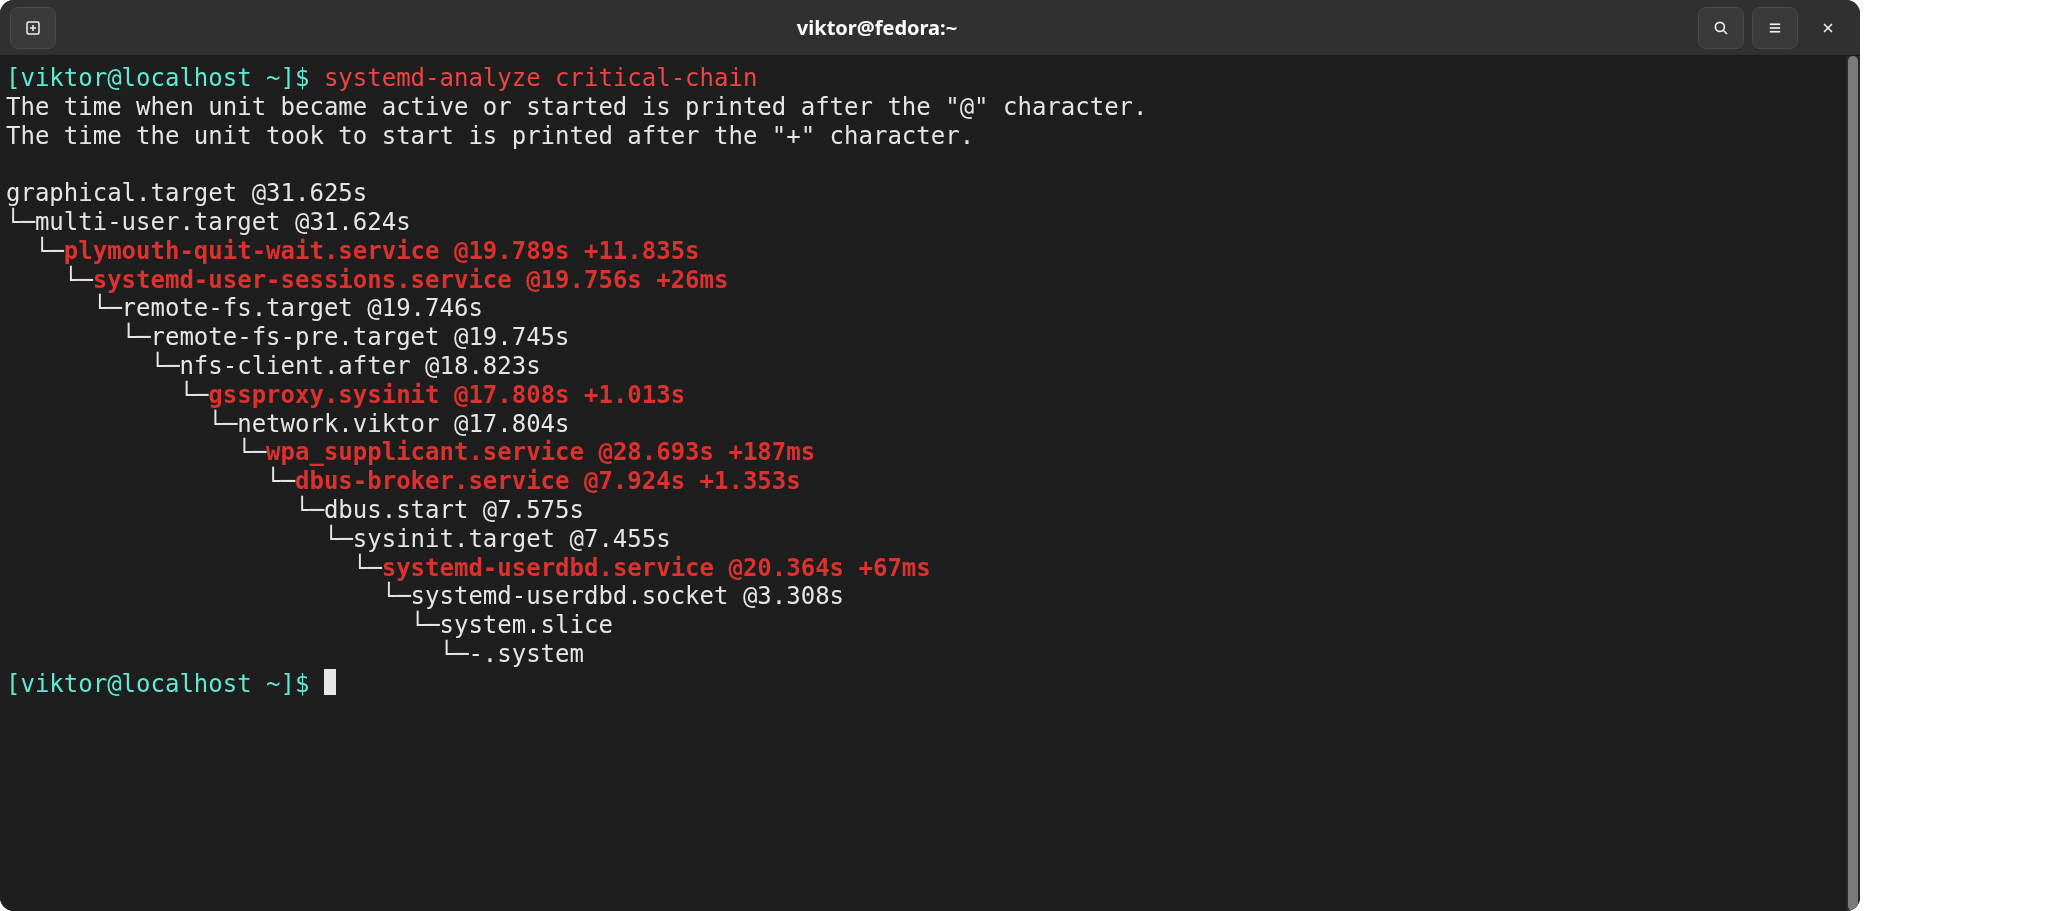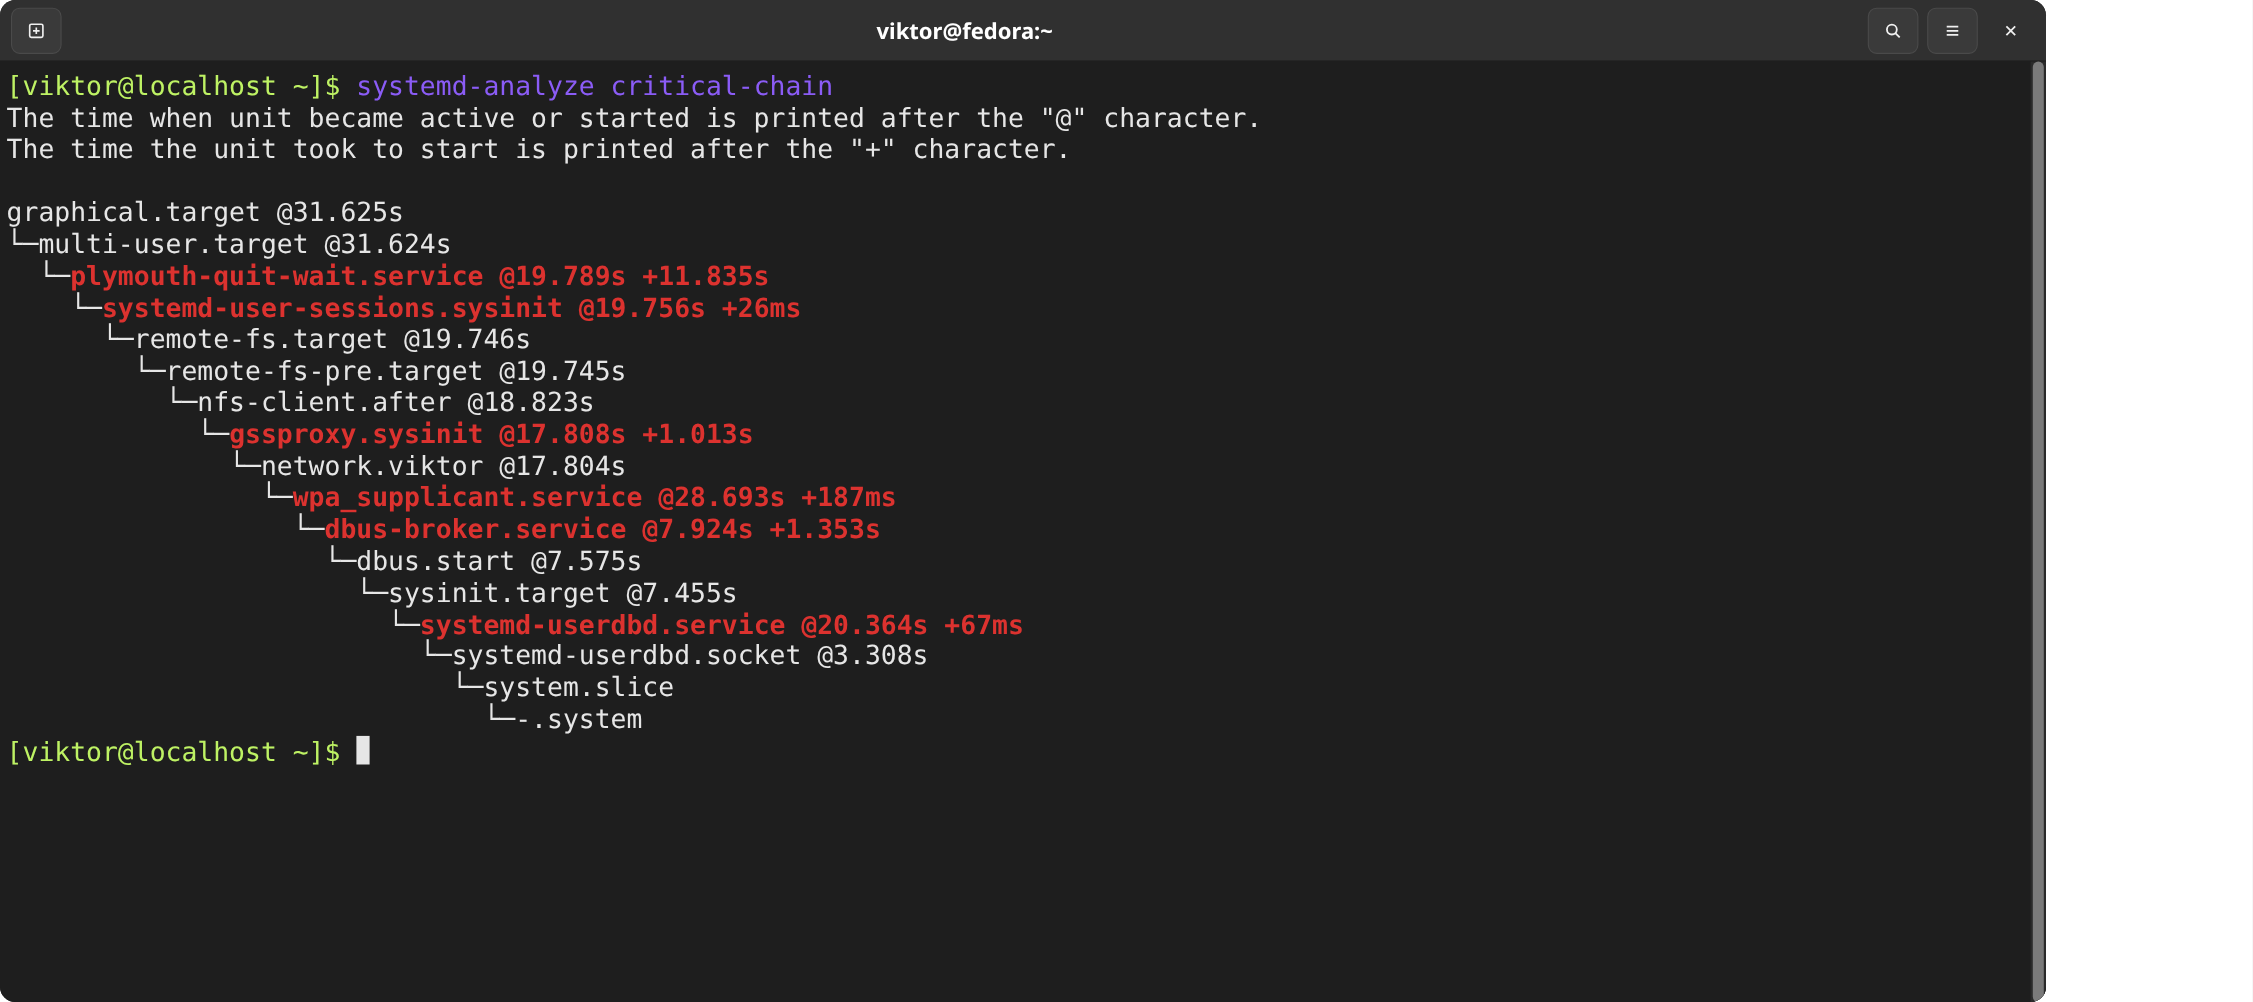--- a/index.html
+++ b/index.html
@@ -89,22 +89,22 @@
   .scrollbar-thumb {
     position: absolute;
     top: 0;
     left: 2px;
     right: 2px;
     height: 100%;
     background: #7a7a7a;
     border-radius: 6px;
   }
   .red { color: #dc322f; font-weight: 700; }
-  .prompt { color: #bef264; }
-  .cmd { color: #8b5cf6; }
+  .prompt { color: #5eead4; }
+  .cmd { color: #ef4444; }
   .cursor {
     display: inline-block;
     width: 12px;
     height: 26px;
     background: #e6e6e6;
     vertical-align: -3px;
   }
 </style>
 </head>
 <body>
@@ -146,21 +146,21 @@
   </div>
 
   <div class="terminal-wrap">
     <div class="terminal"><span class="prompt">[viktor@localhost ~]$ </span><span class="cmd">systemd-analyze critical-chain</span>
 <span>The time when unit became active or started is printed after the "@" character.</span>
 <span>The time the unit took to start is printed after the "+" character.</span>
 
 <span>graphical.target @31.625s</span>
 <span>└─multi-user.target @31.624s</span>
 <span>  └─</span><span class="red">plymouth-quit-wait.service @19.789s +11.835s</span>
-<span>    └─</span><span class="red">systemd-user-sessions.sysinit @19.756s +26ms</span>
+<span>    └─</span><span class="red">systemd-user-sessions.service @19.756s +26ms</span>
 <span>      └─remote-fs.target @19.746s</span>
 <span>        └─remote-fs-pre.target @19.745s</span>
 <span>          └─nfs-client.after @18.823s</span>
 <span>            └─</span><span class="red">gssproxy.sysinit @17.808s +1.013s</span>
 <span>              └─network.viktor @17.804s</span>
 <span>                └─</span><span class="red">wpa_supplicant.service @28.693s +187ms</span>
 <span>                  └─</span><span class="red">dbus-broker.service @7.924s +1.353s</span>
 <span>                    └─dbus.start @7.575s</span>
 <span>                      └─sysinit.target @7.455s</span>
 <span>                        └─</span><span class="red">systemd-userdbd.service @20.364s +67ms</span>

